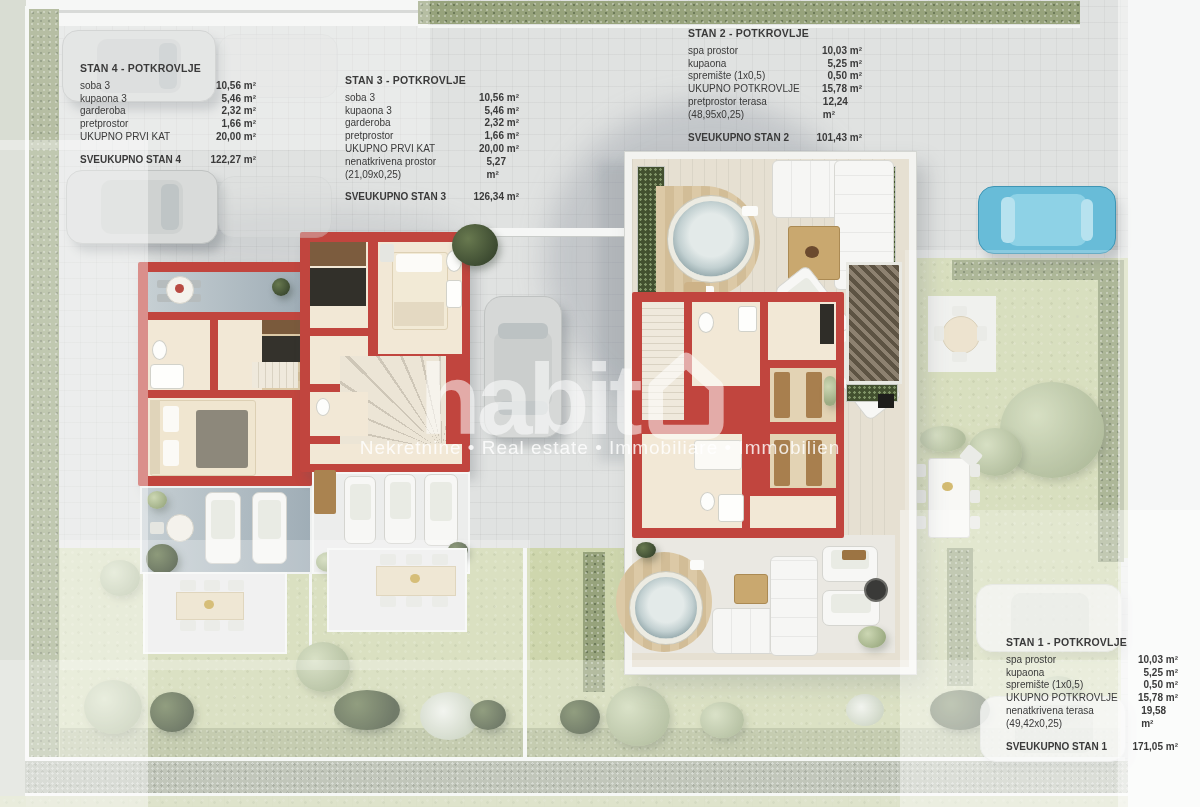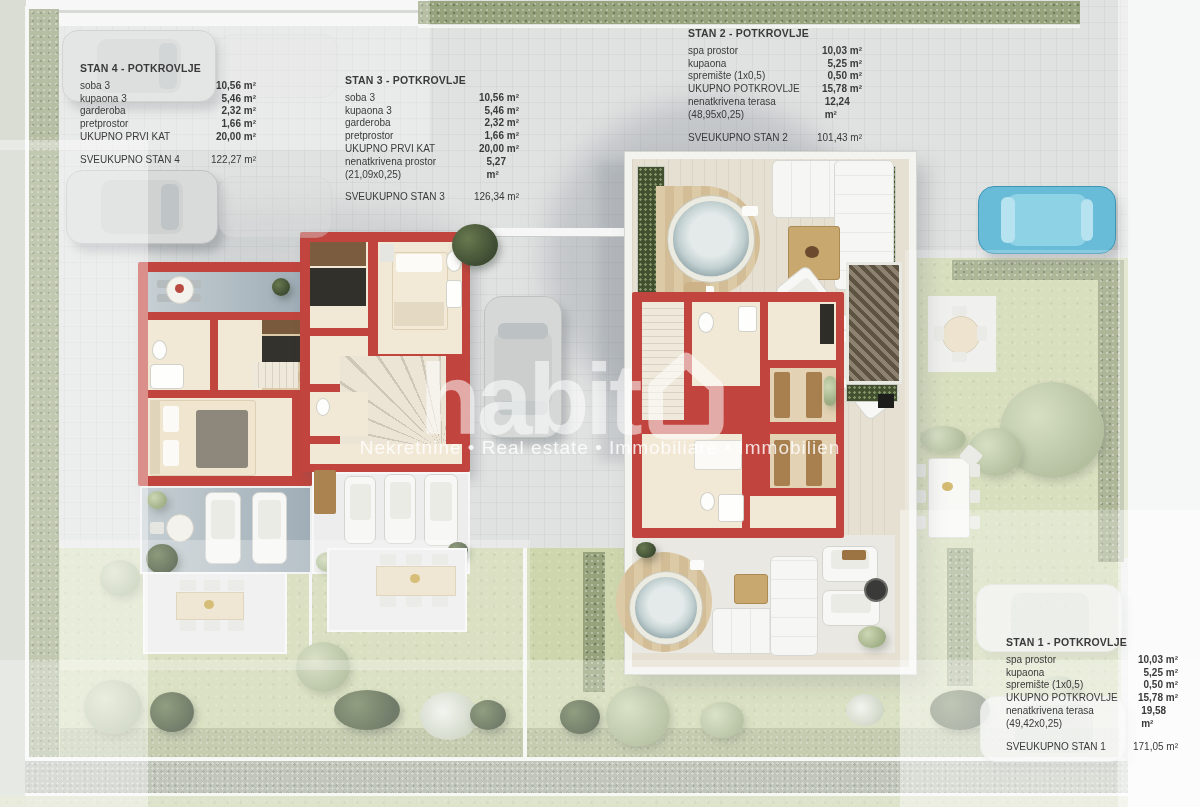--- a/index.html
+++ b/index.html
@@ -57,21 +57,21 @@
   .pergola{background:repeating-linear-gradient(45deg,#5d5343 0 4px,#8d8170 4px 8px);border:3px solid #e9e9e3;}
   
   .car{border-radius:16px;box-shadow:6px 8px 10px rgba(80,88,95,.30);}
   .car .roof{position:absolute;border-radius:10px;}
   .car .glass{position:absolute;border-radius:6px;}
   
   .spec{color:#3a3a3a;font-size:10px;line-height:12.8px;z-index:40;}
   .spec-title{font-weight:700;font-size:10.5px;margin-bottom:5px;letter-spacing:.2px;}
   .spec-row{display:flex;justify-content:space-between;}
   .spec-row .v{font-weight:700;}
-  .spec-total{display:flex;justify-content:space-between;font-weight:400;margin-top:10px;}
+  .spec-total{display:flex;justify-content:space-between;font-weight:700;margin-top:10px;}
   
   .wm{z-index:30;display:flex;align-items:flex-end;justify-content:center;pointer-events:none;}
   .wm-brand{font-size:100px;font-weight:700;letter-spacing:-4px;color:rgba(255,255,255,.55);line-height:.9;}
   .wm-tag{z-index:30;text-align:center;font-size:19px;letter-spacing:1px;color:rgba(255,255,255,.82);pointer-events:none;}
 </style>
 </head>
 <body>
 
 <div class="canvas">
 
@@ -372,21 +372,21 @@
       </div>
     <div class="spec-row">
         <span>spremište (1x0,5)</span>
         <span class="v">0,50 m²</span>
       </div>
     <div class="spec-row">
         <span>UKUPNO POTKROVLJE</span>
         <span class="v">15,78 m²</span>
       </div>
     <div class="spec-row">
-        <span>nenatkrivena terasa  (48,95x0,25)</span>
+        <span>pretprostor terasa  (48,95x0,25)</span>
         <span class="v">12,24 m²</span>
       </div>
     <div class="spec-total">
         <span>SVEUKUPNO STAN 2</span>
         <span>101,43 m²</span>
       </div>
   </div>
 
   <div class="abs spec" style="left:1006px;top:636px;width:172px">
     <div class="spec-title">STAN 1 - POTKROVLJE</div>

